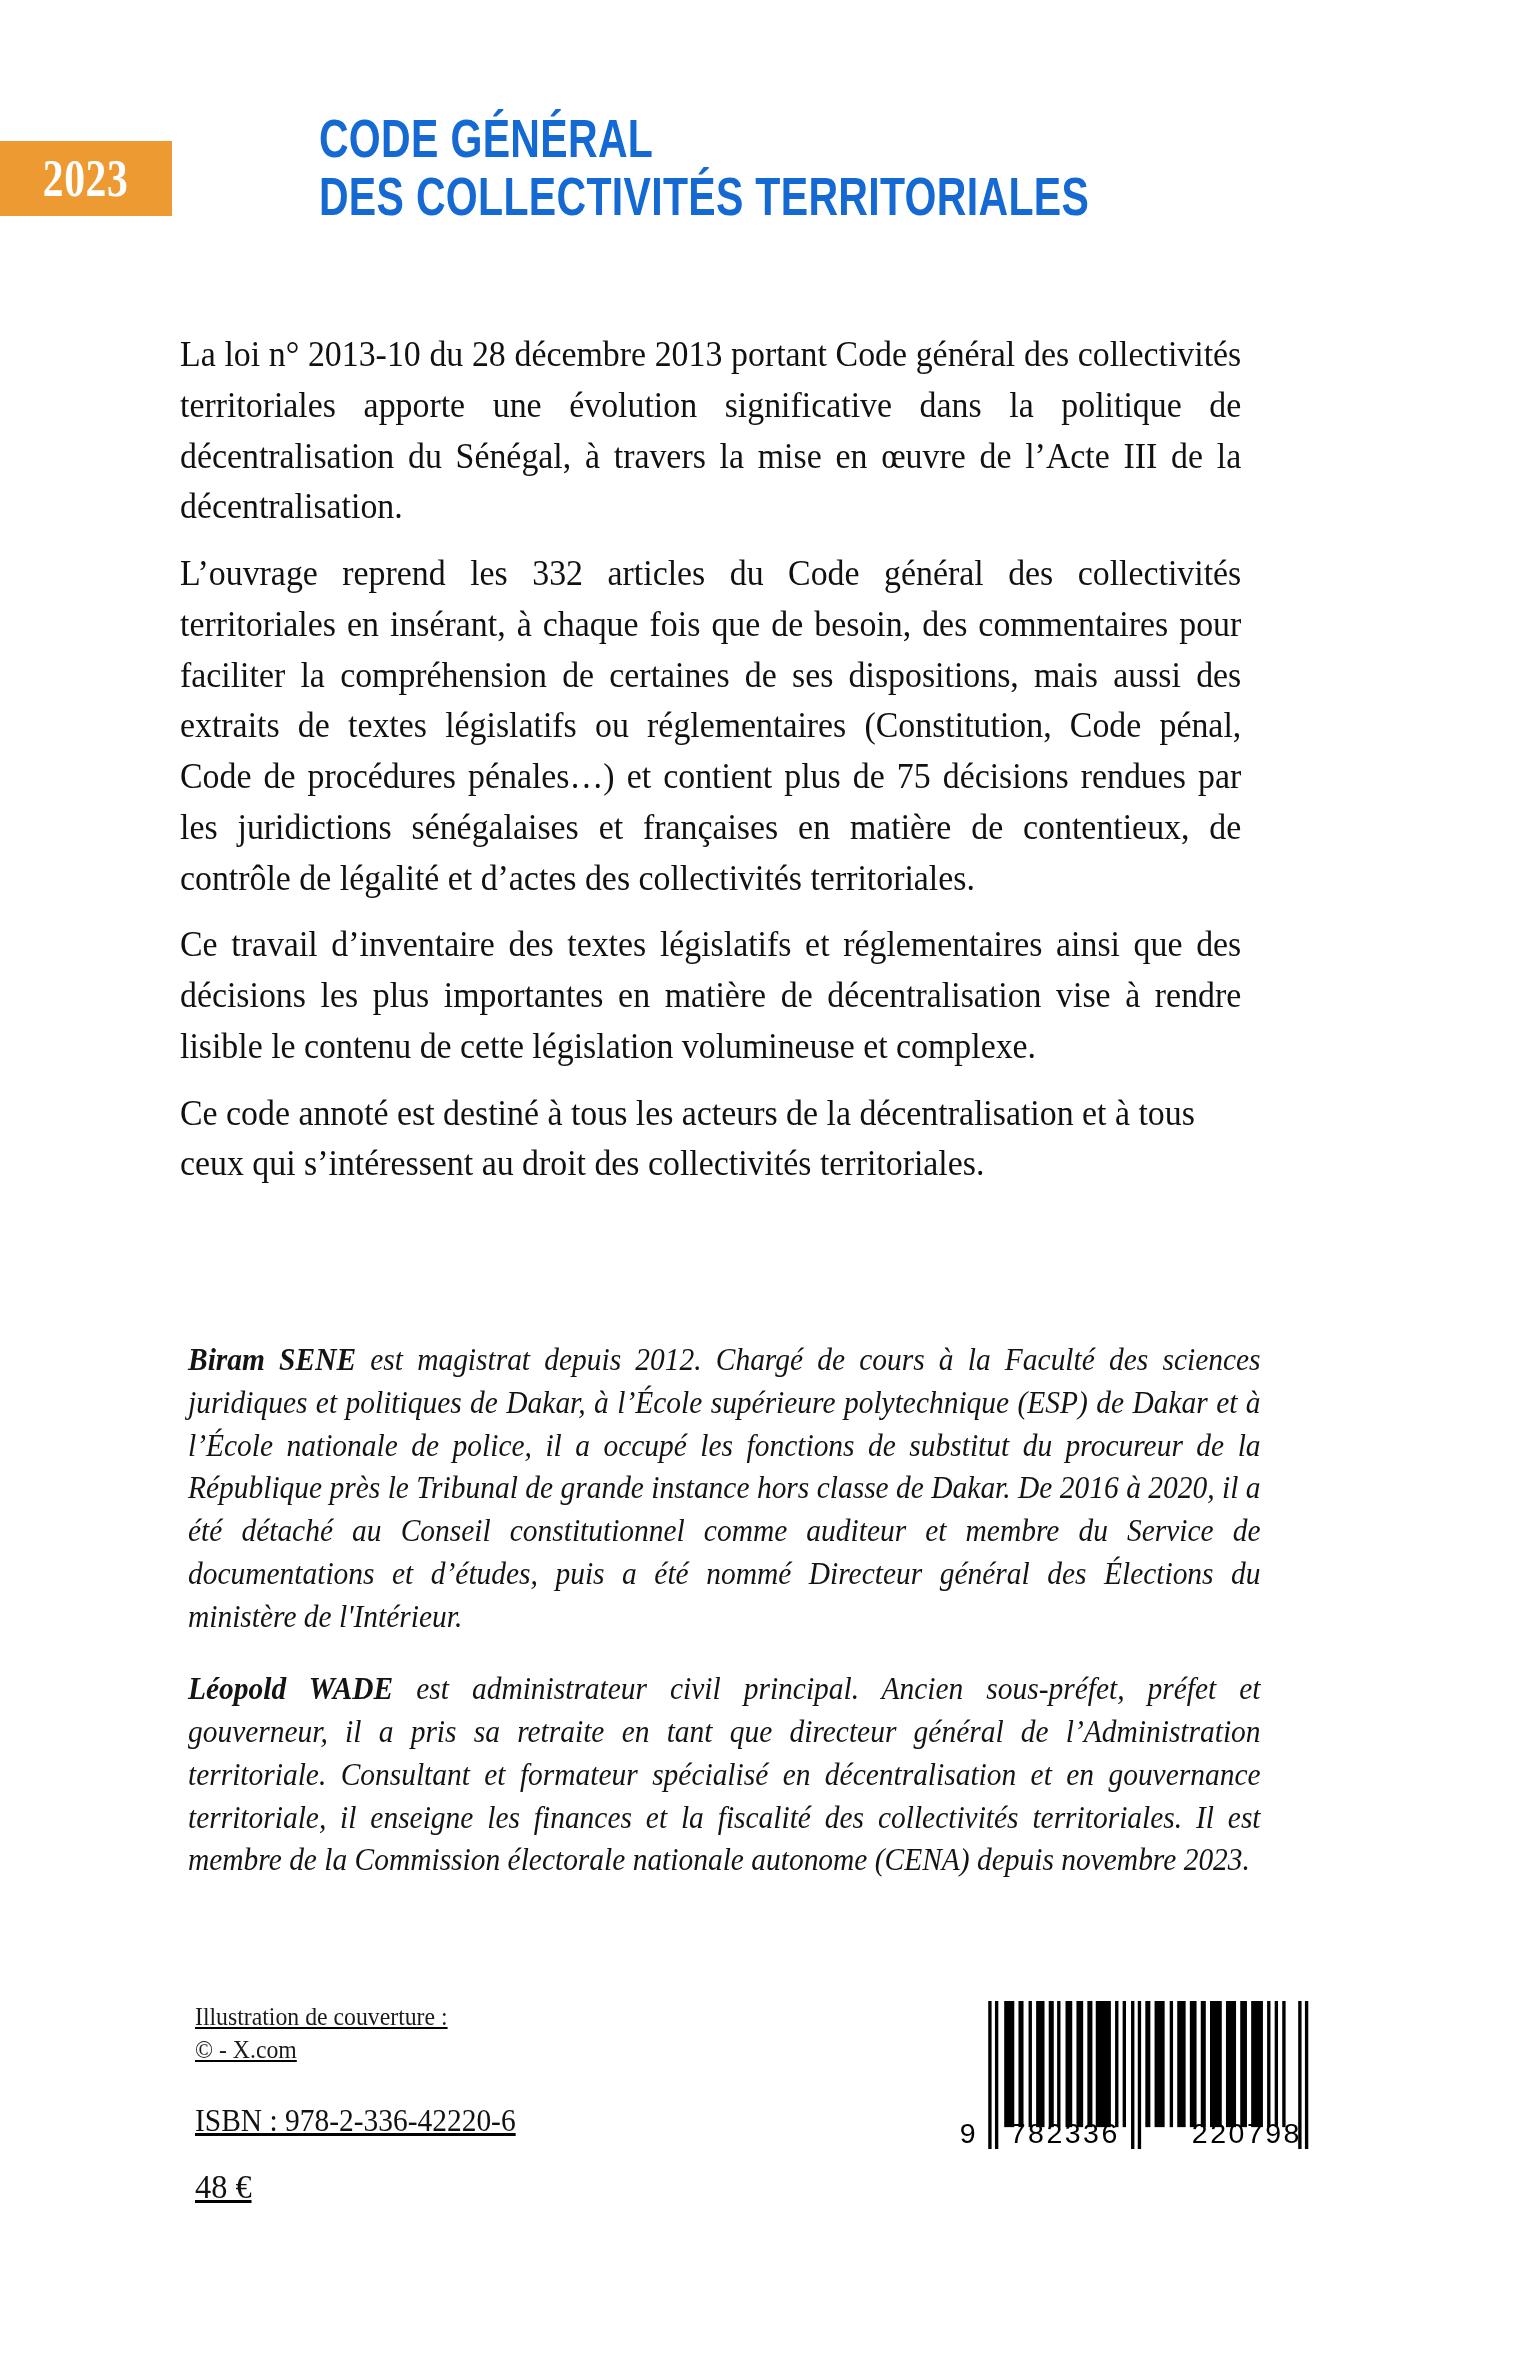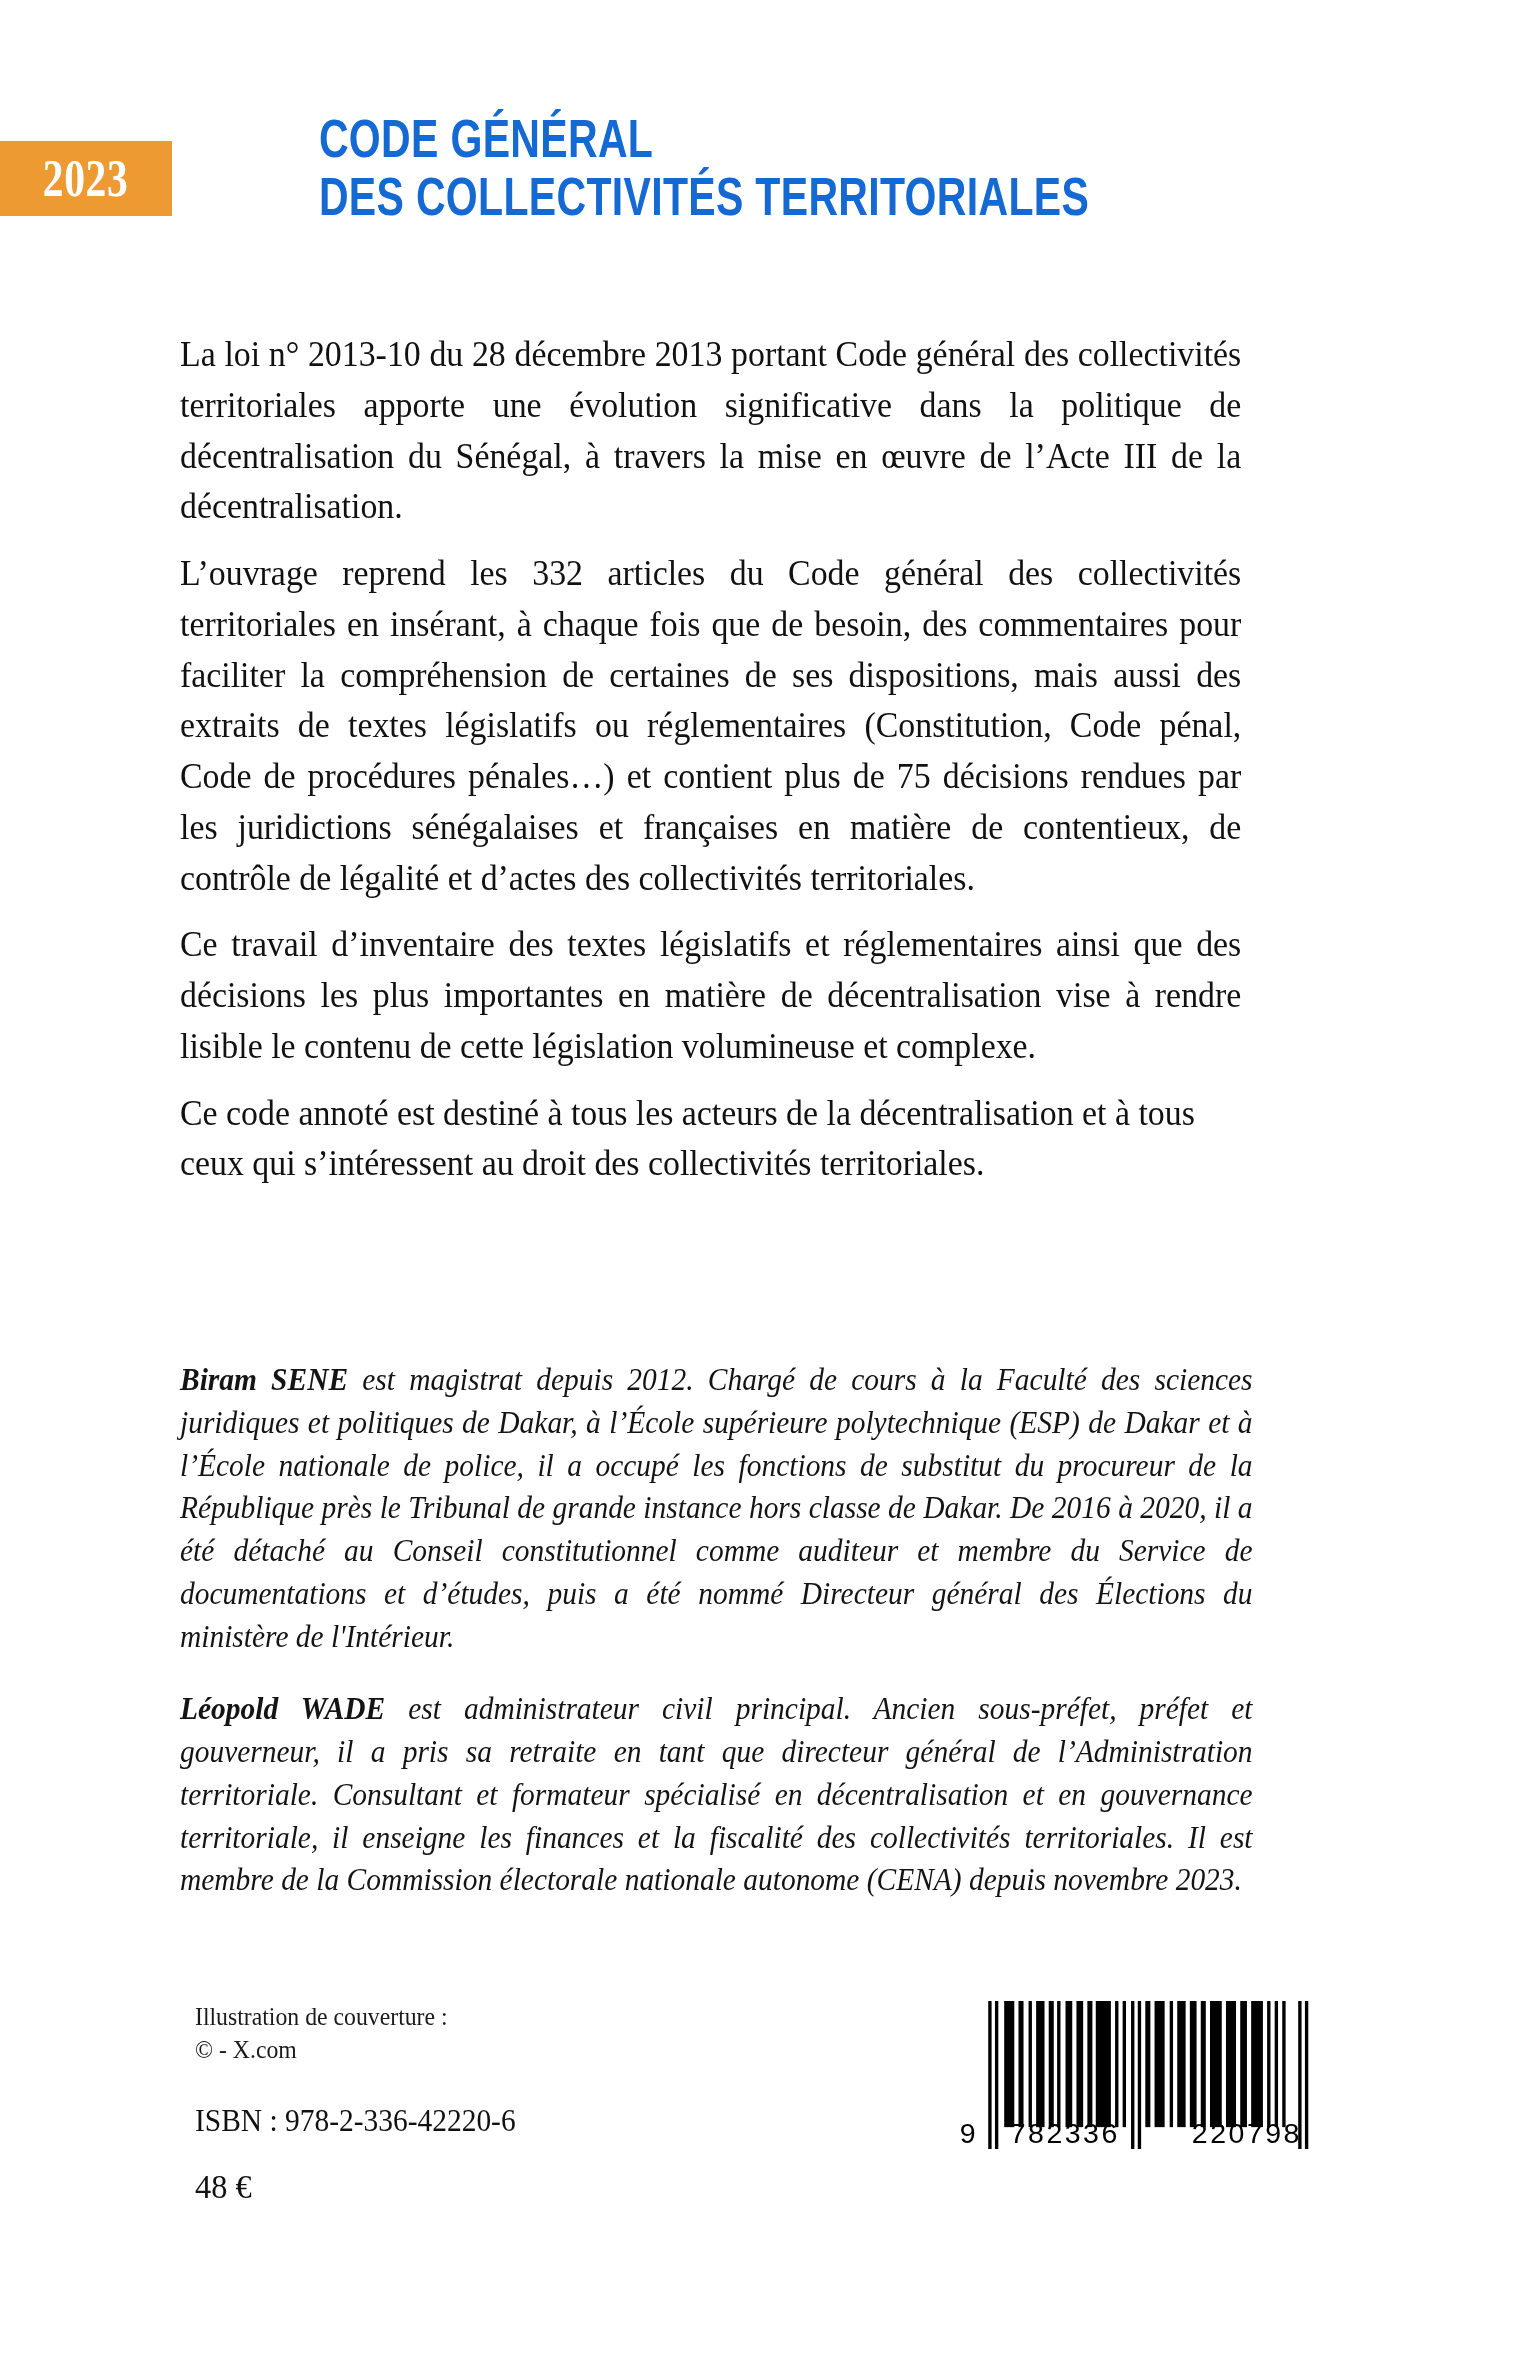--- a/index.html
+++ b/index.html
@@ -74,24 +74,23 @@
     margin: 0 0 16px 0;
     transform: scaleX(0.94);
     transform-origin: left top;
   }
   .para:last-child { margin-bottom: 0; }
   .para.no-justify { text-align: left; }
 
   
   .bios-block {
     position: absolute;
-    left: 180px;
+    left: 188px;
     top: 1339px;
     width: 1129px;
-    margin-top: 20px;
   }
   .bio {
     font-family: "Liberation Serif", "DejaVu Serif", serif;
     font-style: italic;
     font-size: 31px;
     line-height: 1.38;
     color: #141414;
     text-align: justify;
     margin: 0 0 30px 0;
     transform: scaleX(0.95);
@@ -102,20 +101,21 @@
     font-weight: 700;
     font-style: italic;
   }
 
   
   .footer {
     position: absolute;
     left: 195px;
     top: 2001px;
     width: 671px;
+    text-decoration: underline;
   }
   .credit-line {
     font-family: "Liberation Serif", "DejaVu Serif", serif;
     font-size: 25px;
     line-height: 1.30;
     color: #1a1a1a;
     transform: scaleX(0.95);
     transform-origin: left top;
   }
   .isbn-line {

